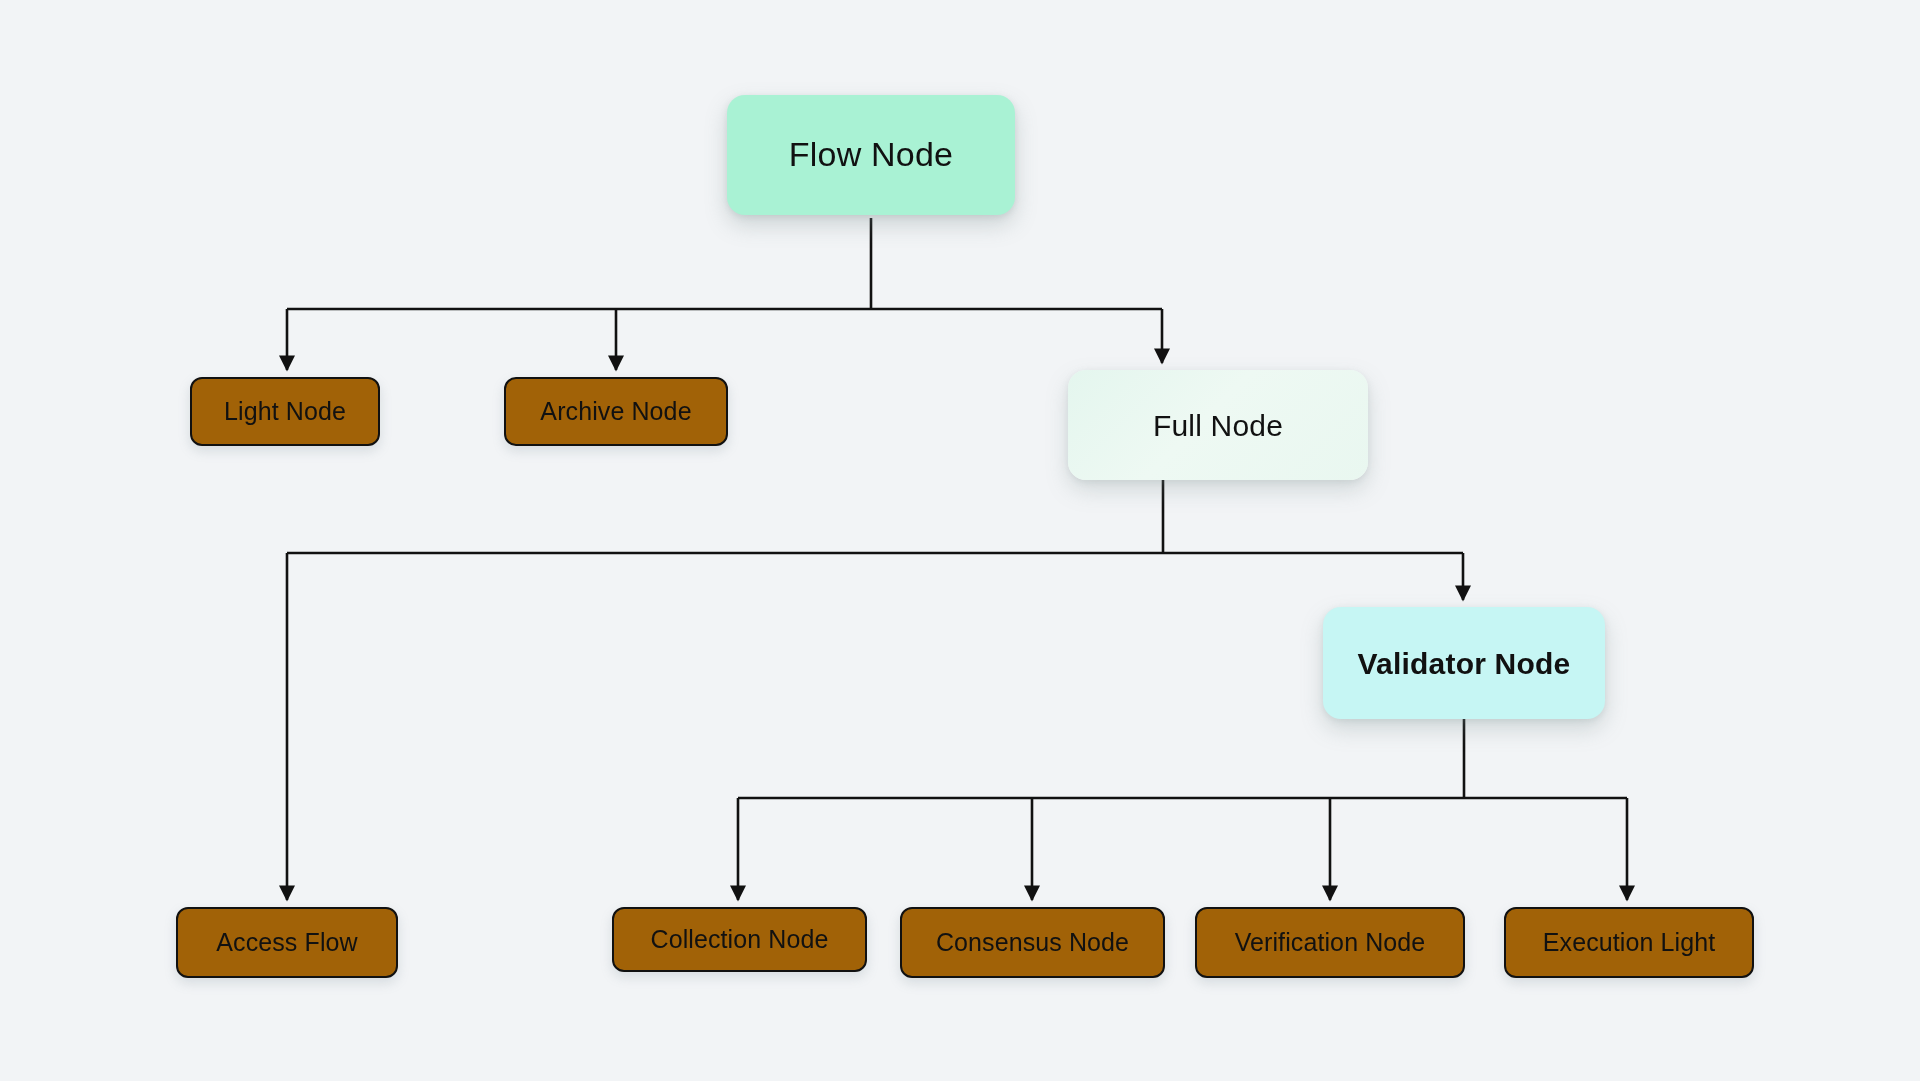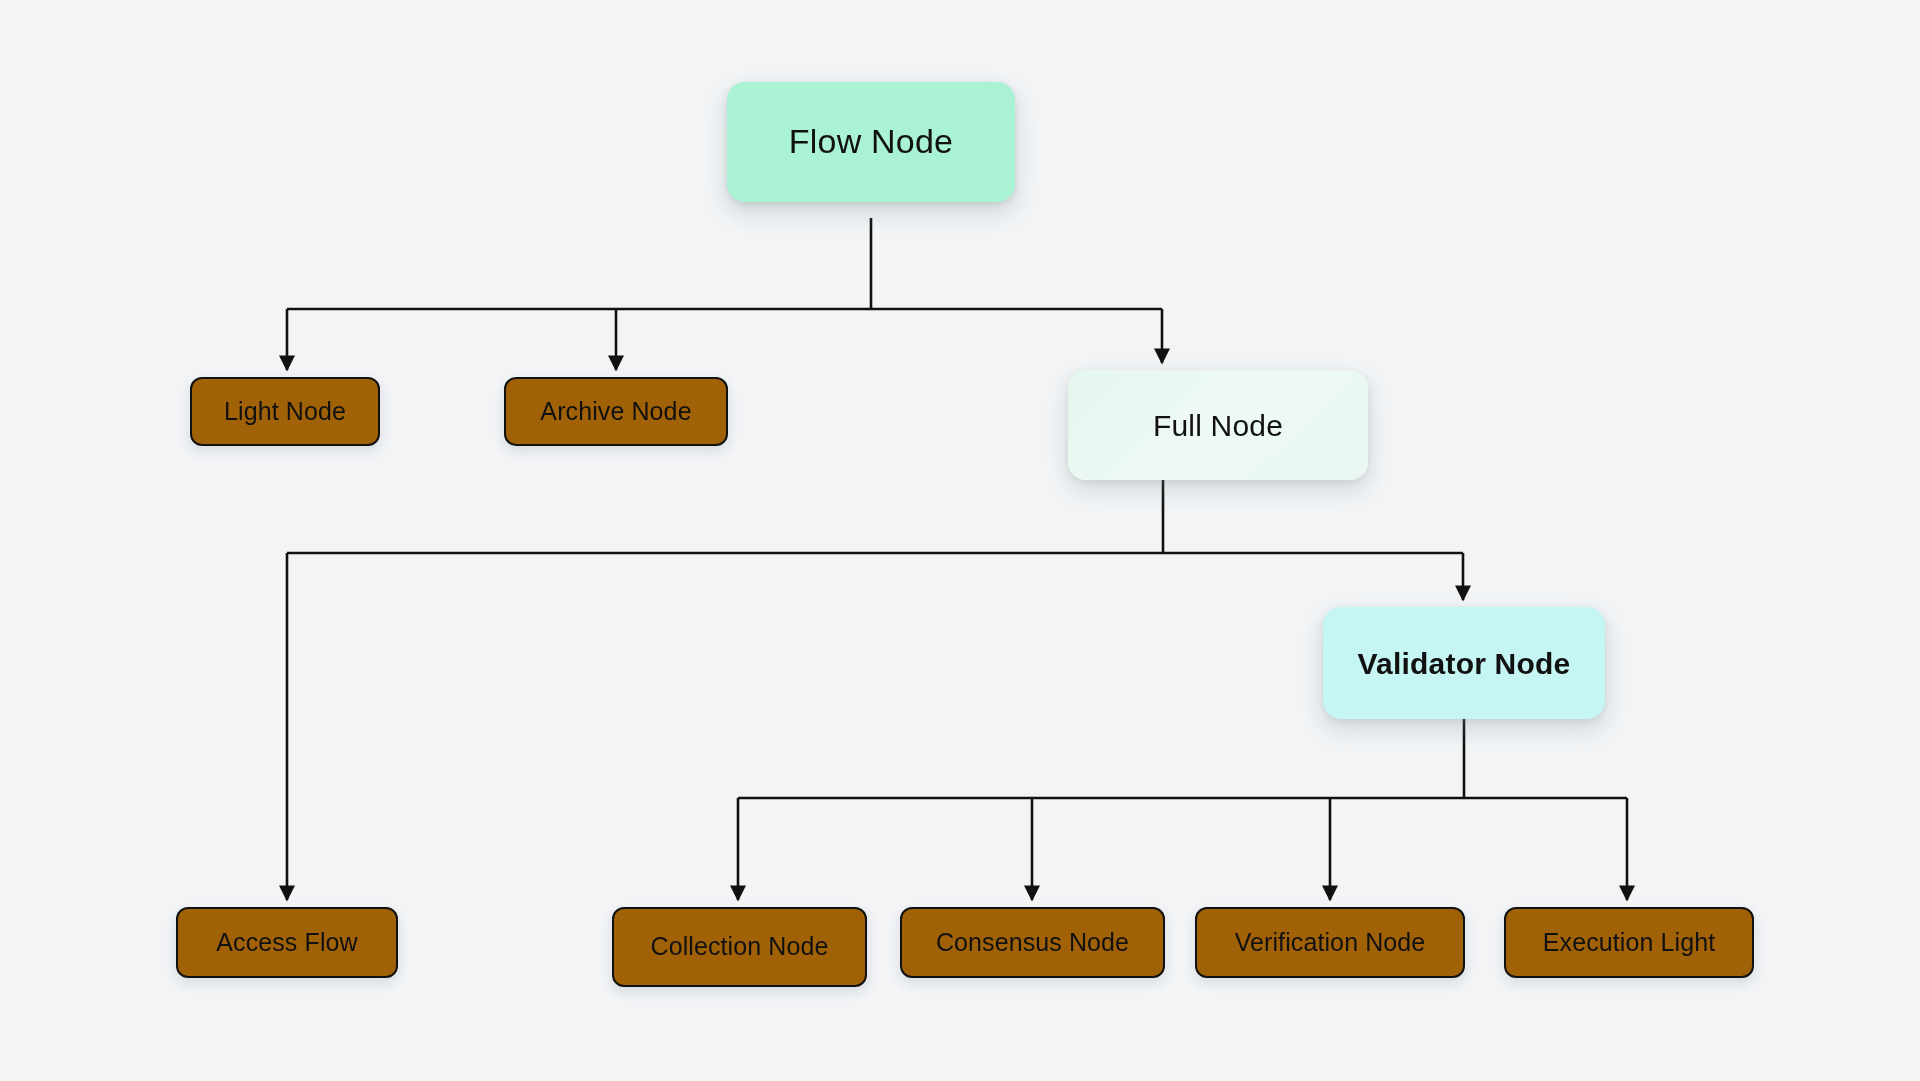--- a/index.html
+++ b/index.html
@@ -120,21 +120,21 @@
     <g stroke="#111111" stroke-width="2.6" fill="none">
       <path d="M 1464 719 L 1464 798"></path>
       <path d="M 738 798 L 1627 798"></path>
       <path d="M 738 798 L 738 900" marker-end="url(#arrowhead)"></path>
       <path d="M 1032 798 L 1032 900" marker-end="url(#arrowhead)"></path>
       <path d="M 1330 798 L 1330 900" marker-end="url(#arrowhead)"></path>
       <path d="M 1627 798 L 1627 900" marker-end="url(#arrowhead)"></path>
     </g>
   </svg>
 
-  <div class="node root" style="left: 727px; top: 82px; width: 288px; height: 120px;">
+  <div class="node root" style="left: 727px; top: 95px; width: 288px; height: 120px;">
     <span class="node-label">Flow Node</span>
   </div>
 
   <div class="node leaf" style="left: 190px; top: 377px; width: 190px; height: 69px;">
     <span class="node-label">Light Node</span>
   </div>
 
   <div class="node leaf" style="left: 504px; top: 377px; width: 224px; height: 69px;">
     <span class="node-label">Archive Node</span>
   </div>
@@ -144,21 +144,21 @@
   </div>
 
   <div class="node cyan" style="left: 1323px; top: 607px; width: 282px; height: 112px;">
     <span class="node-label">Validator Node</span>
   </div>
 
   <div class="node leaf" style="left: 176px; top: 907px; width: 222px; height: 71px;">
     <span class="node-label">Access Flow</span>
   </div>
 
-  <div class="node leaf" style="left: 612px; top: 907px; width: 255px; height: 80px; justify-content: center;">
+  <div class="node leaf" style="left: 612px; top: 907px; width: 255px; height: 65px; justify-content: center;">
     <span class="node-label">Collection Node</span>
   </div>
 
   <div class="node leaf" style="left: 900px; top: 907px; width: 265px; height: 71px;">
     <span class="node-label">Consensus Node</span>
   </div>
 
   <div class="node leaf" style="left: 1195px; top: 907px; width: 270px; height: 71px;">
     <span class="node-label">Verification Node</span>
   </div>

